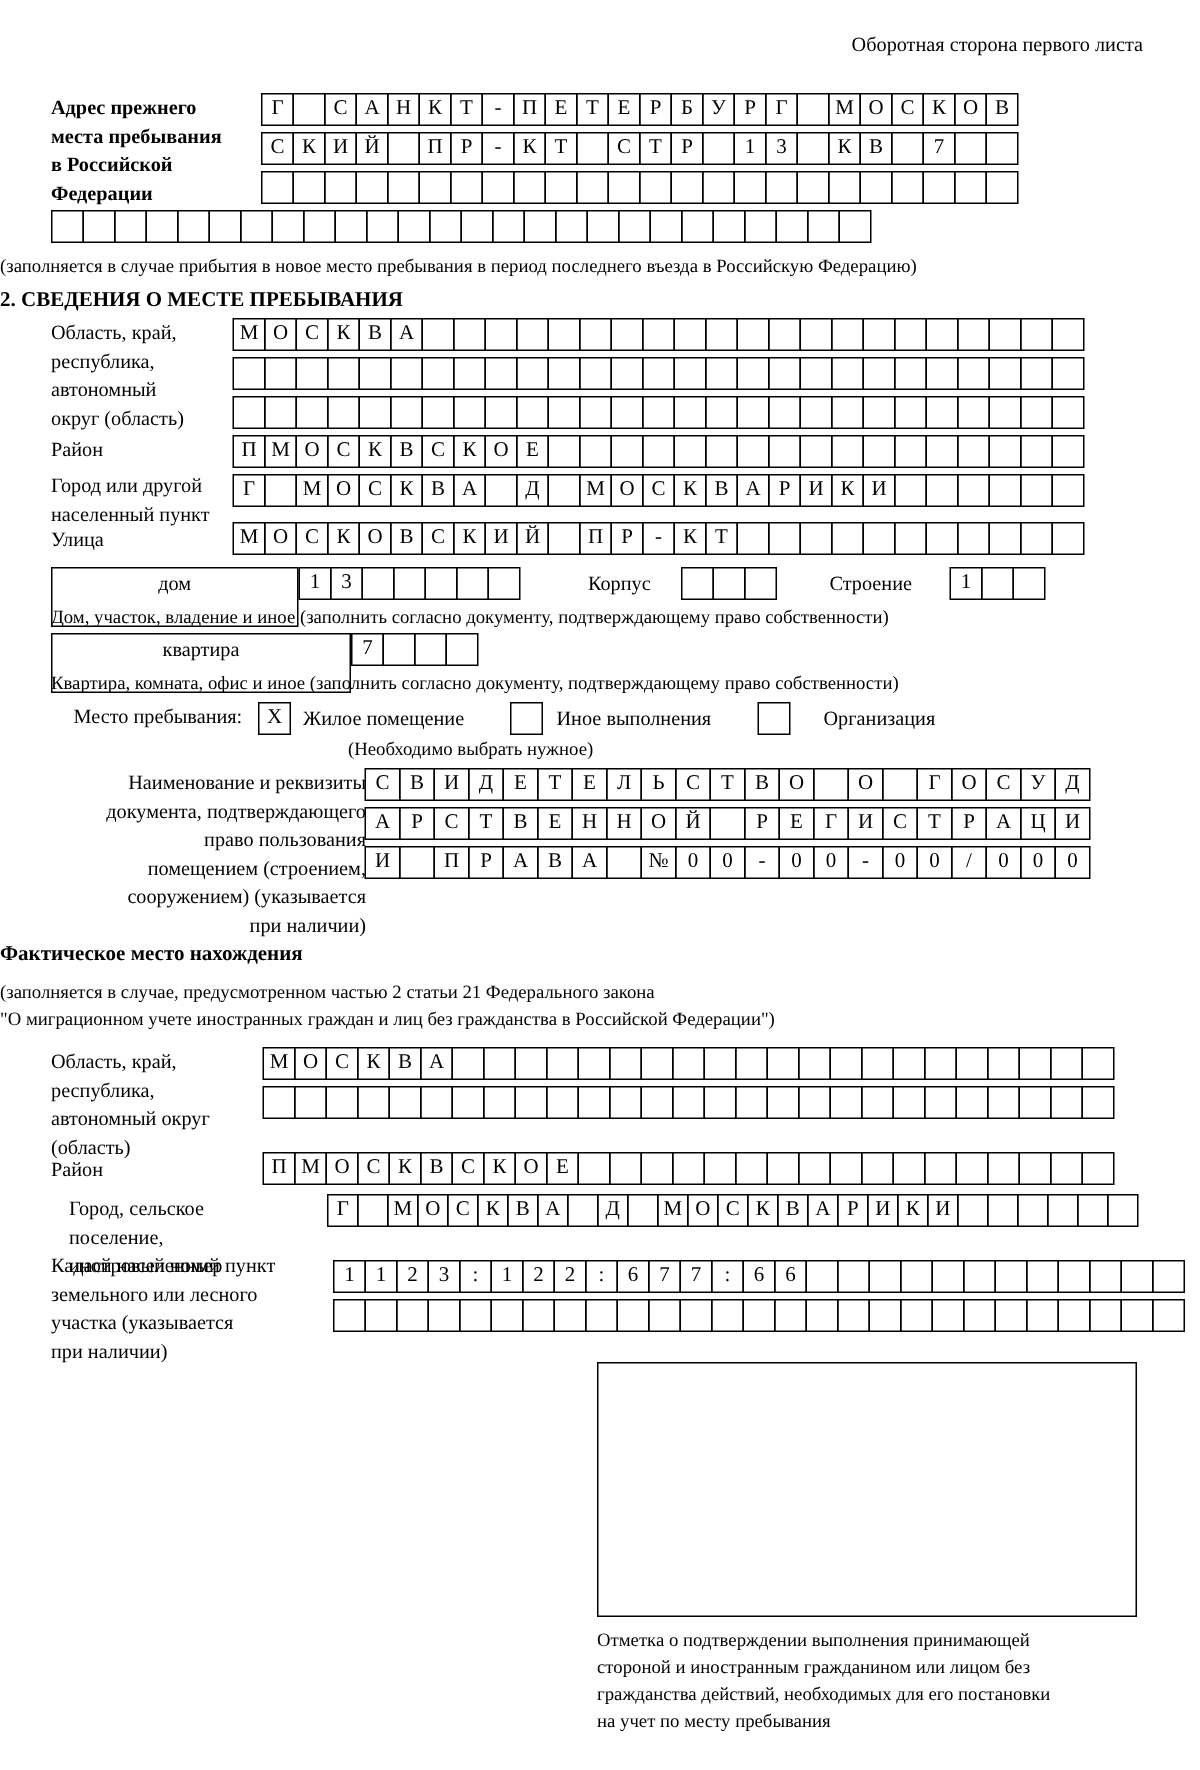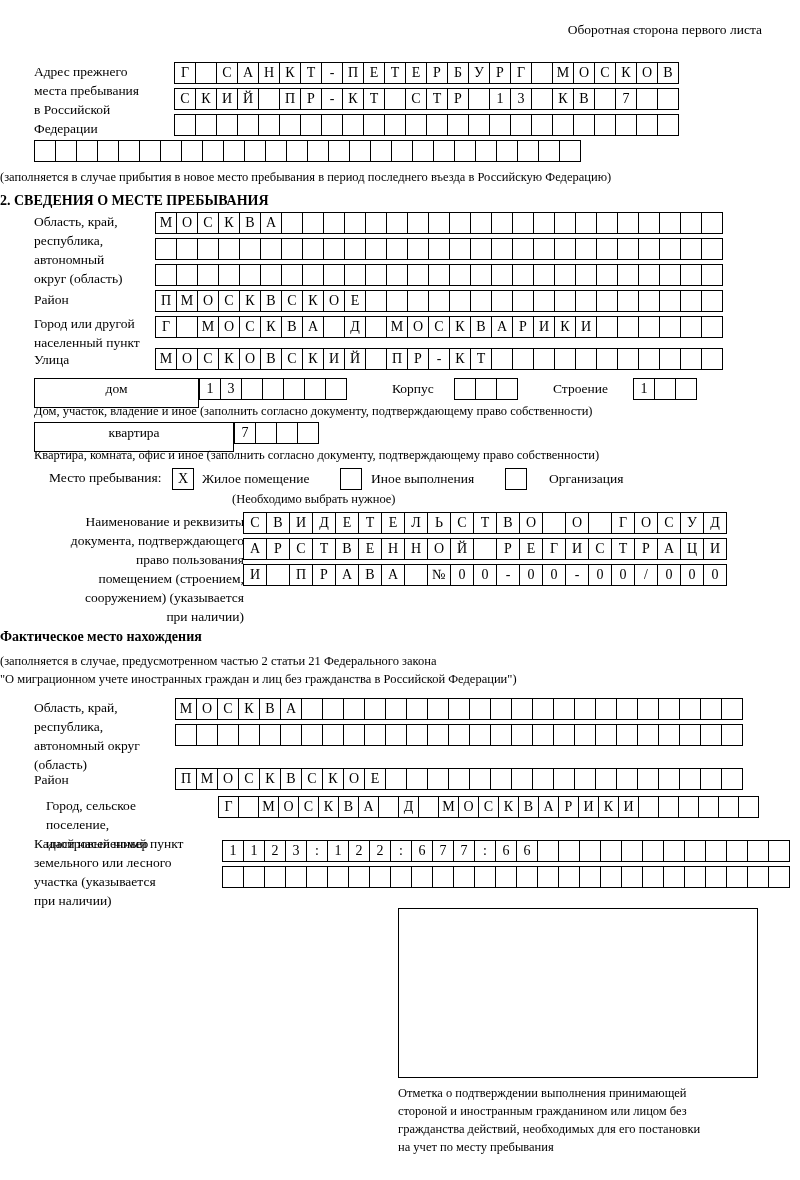--- a/index.html
+++ b/index.html
@@ -53,21 +53,21 @@
     box-sizing: border-box;
     font-size: 14px;
     line-height: 20px;
     text-align: center;
     font-family: "Liberation Serif", serif;
   }
   .wbox {
     position: absolute;
     border: 1px solid #000;
     box-sizing: border-box;
-    height: 30px;
+    height: 40px;
     font-size: 13.5px;
     line-height: 20px;
     text-align: center;
   }
   .bigbox {
     position: absolute;
     border: 1px solid #000;
     box-sizing: border-box;
   }
   .chk {
@@ -84,21 +84,21 @@
     font-size: 12.5px;
   }
 </style>
 </head>
 <body>
 
 <div class="page">
 
   <div class="hdr-right">Оборотная сторона первого листа</div>
 
-  <div class="lbl" style="left:34px; top:62px; width:140px;">Адрес прежнего
+  <div class="lbl" style="left:34px; top:62px; width:140px;font-weight:bold;">Адрес прежнего
 места пребывания
 в Российской
 Федерации</div>
 
   <div class="cells" id="prev-row-1" style="left:174px; top:62px;">
       <div class="cell">Г</div>
       <div class="cell"></div>
       <div class="cell">С</div>
       <div class="cell">А</div>
       <div class="cell">Н</div>

